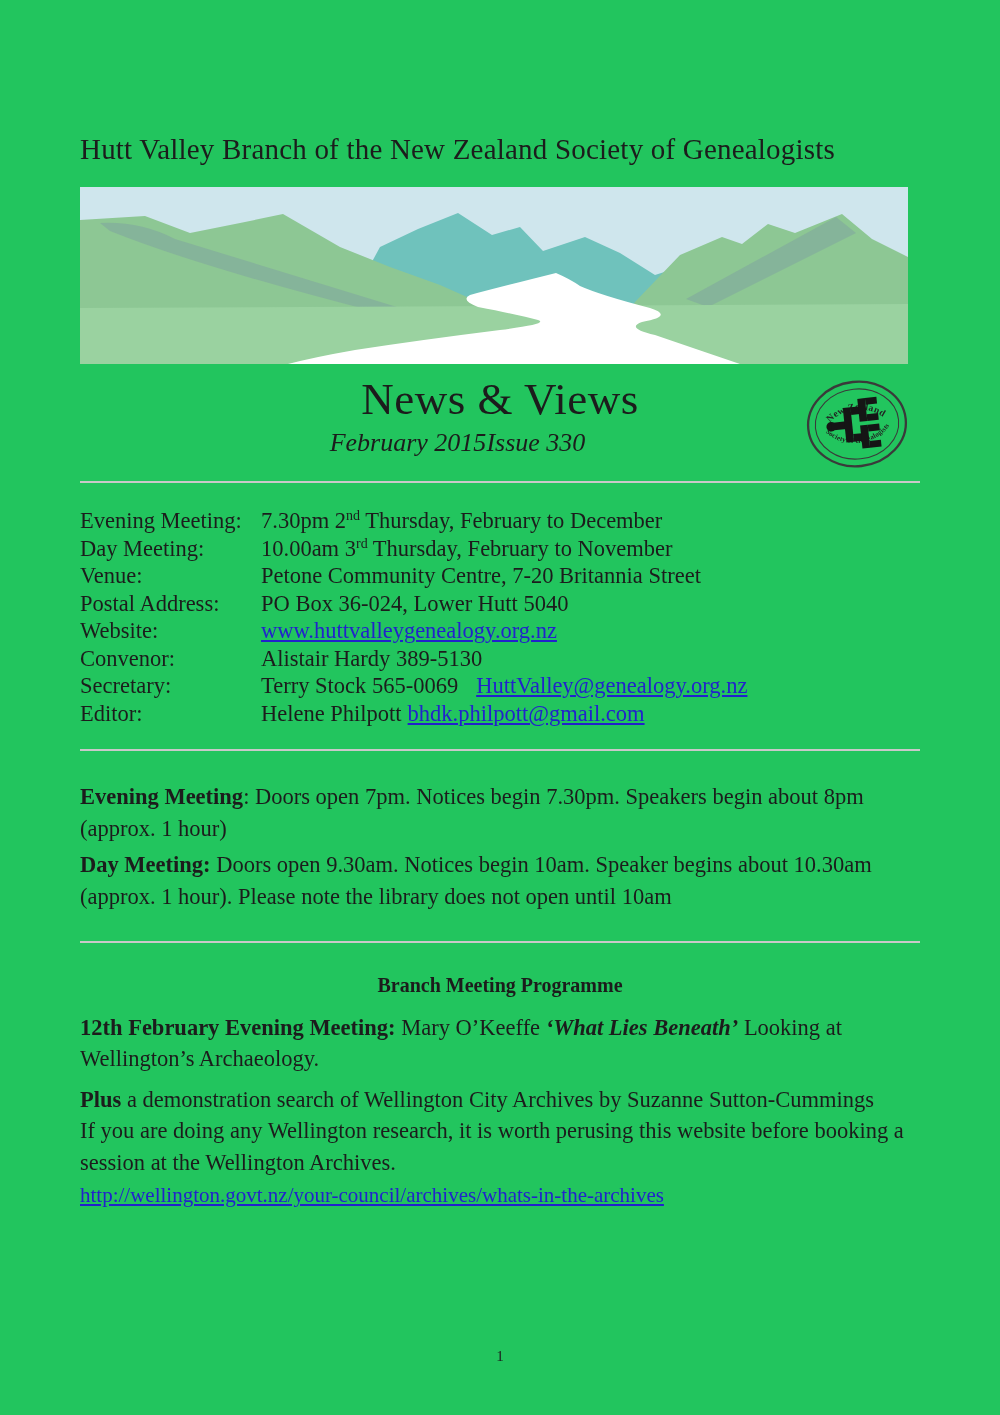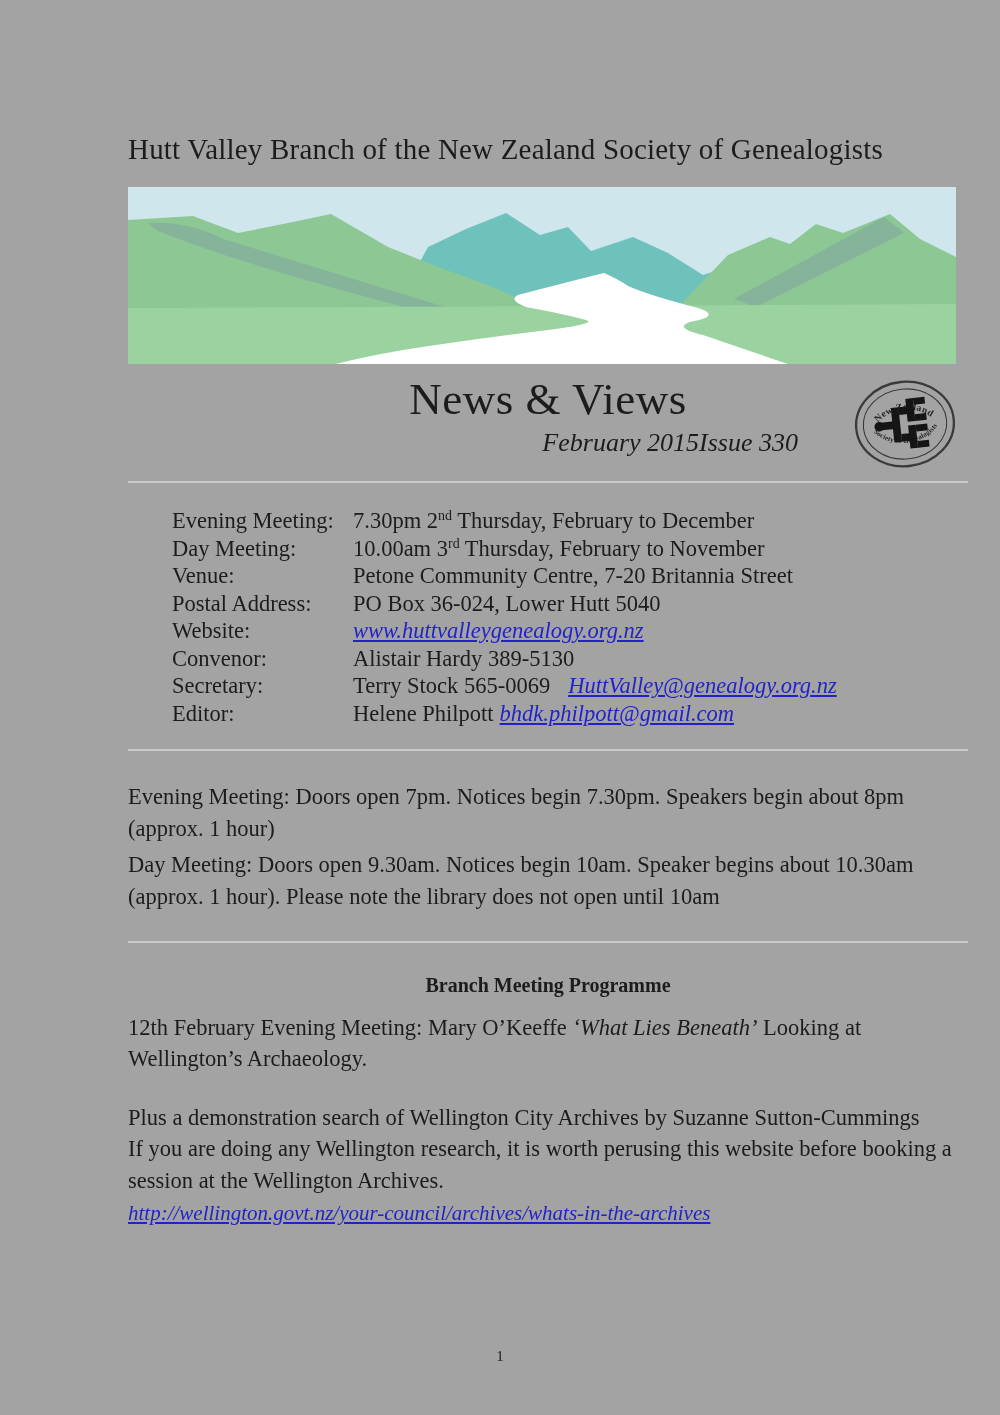--- a/index.html
+++ b/index.html
@@ -10,67 +10,66 @@
     --river_teal:#6fc2bc;
     --shadow_streak:#7fa49f;
     --divider:#c9c9c9;
     --text:#1c1c1c;
   }
   *{margin:0;padding:0;box-sizing:border-box;}
   html,body{background:#ffffff;}
   .page{
     position:relative;
     width:1000px;height:1415px;
-    background:#a3a3a3;
+    background:#22c55e;
     font-family:"Liberation Serif", serif;
     color:var(--text,#1c1c1c);
     overflow:hidden;
-    padding-left:48px;
   }
   .content{margin:0 80px;width:840px;}
   .masthead{
     margin-top:132px;
     font-size:29px;font-weight:normal;
     line-height:1.2;
     letter-spacing:0.2px;
   }
   .scene{display:block;margin-top:20px;width:828px;height:177px;}
   .header-block{position:relative;margin-top:10px;}
   .nv-title{
     text-align:center;font-size:45px;line-height:1.15;
     letter-spacing:0.5px;
   }
   .dateline{
-    display:flex;justify-content:flex-end;
+    display:flex;justify-content:center;
     padding:0 170px 0 85px;
     font-style:italic;font-size:26px;line-height:1.3;
   }
   .logo{position:absolute;top:2px;right:10px;width:106px;height:96px;}
   .divider{border:none;border-top:2px solid var(--divider,#c9c9c9);height:0;}
   .d1{margin-top:22px;}
   .d2{margin-top:22px;}
   .d3{margin-top:28px;}
-  .info-table{margin-top:24px;font-size:22.5px;line-height:27.5px;margin-left:44px;}
+  .info-table{margin-top:24px;font-size:22.5px;line-height:27.5px;}
   .info-row{display:flex;}
   .ilabel{width:181px;flex-shrink:0;}
   .ival{flex:1;}
   sup{font-size:62%;vertical-align:super;line-height:0;}
-  a.link{color:var(--link_blue,#2222cc);text-decoration:underline;cursor:pointer;font-style:italic;}
+  a.link{color:var(--link_blue,#2222cc);text-decoration:underline;cursor:pointer;}
   a.gap{margin-left:18px;}
   a.sgap{margin-left:6px;}
   .body-p{font-size:22.5px;line-height:32px;}
   .p1{margin-top:30px;}
   .p2{margin-top:4px;}
   .prog-head{margin-top:30px;text-align:center;font-size:20px;font-weight:bold;line-height:1.25;}
   .p3{margin-top:14px;font-size:22.5px;line-height:31px;}
-  .p4{margin-top:28px;font-size:22.5px;line-height:31px;}
+  .p4{margin-top:10px;font-size:22.5px;line-height:31px;}
   .research{font-size:22.5px;line-height:32px;}
   .archives-link{display:inline-block;font-size:21px;line-height:32px;}
   .page-num{position:absolute;top:1348px;left:0;right:0;text-align:center;font-size:15px;}
-  b{font-weight:normal;}
+  b{font-weight:bold;}
   
   .sky{fill:var(--sky,#cfe6ed);}
   .teal{fill:var(--river_teal,#6fc2bc);}
   .green{fill:var(--mountain_green,#8dc794);}
   .valley{fill:var(--valley_green,#9ad2a0);}
   .streak{fill:var(--shadow_streak,#7fa49f);opacity:0.55;}
   .river{fill:#ffffff;}
   
   .seal-ring{fill:none;stroke:#3a3a3a;}
   .seal-text{font-family:"Liberation Serif",serif;fill:#222;font-weight:bold;}

